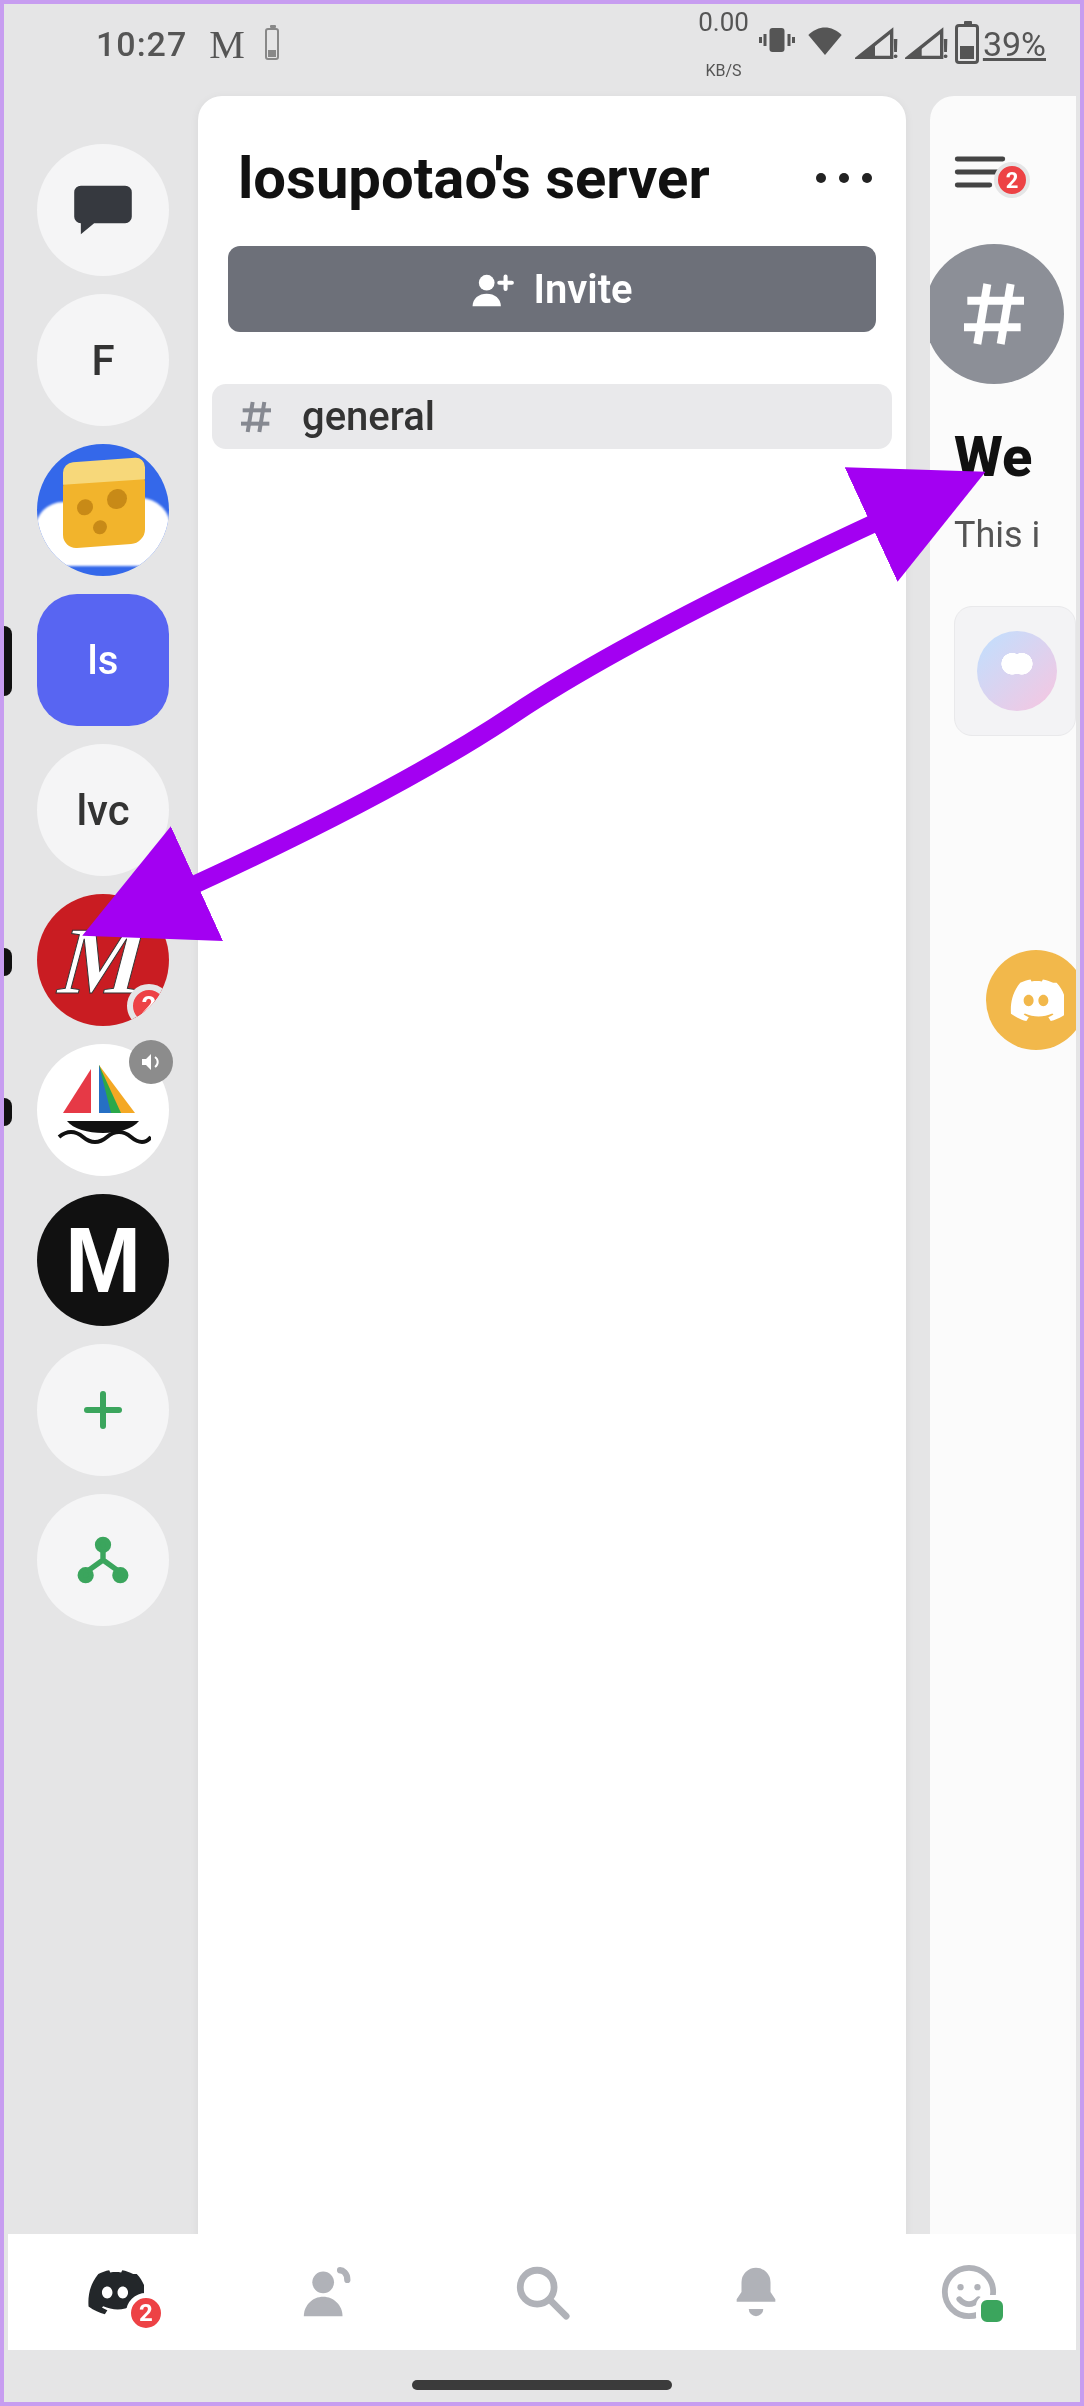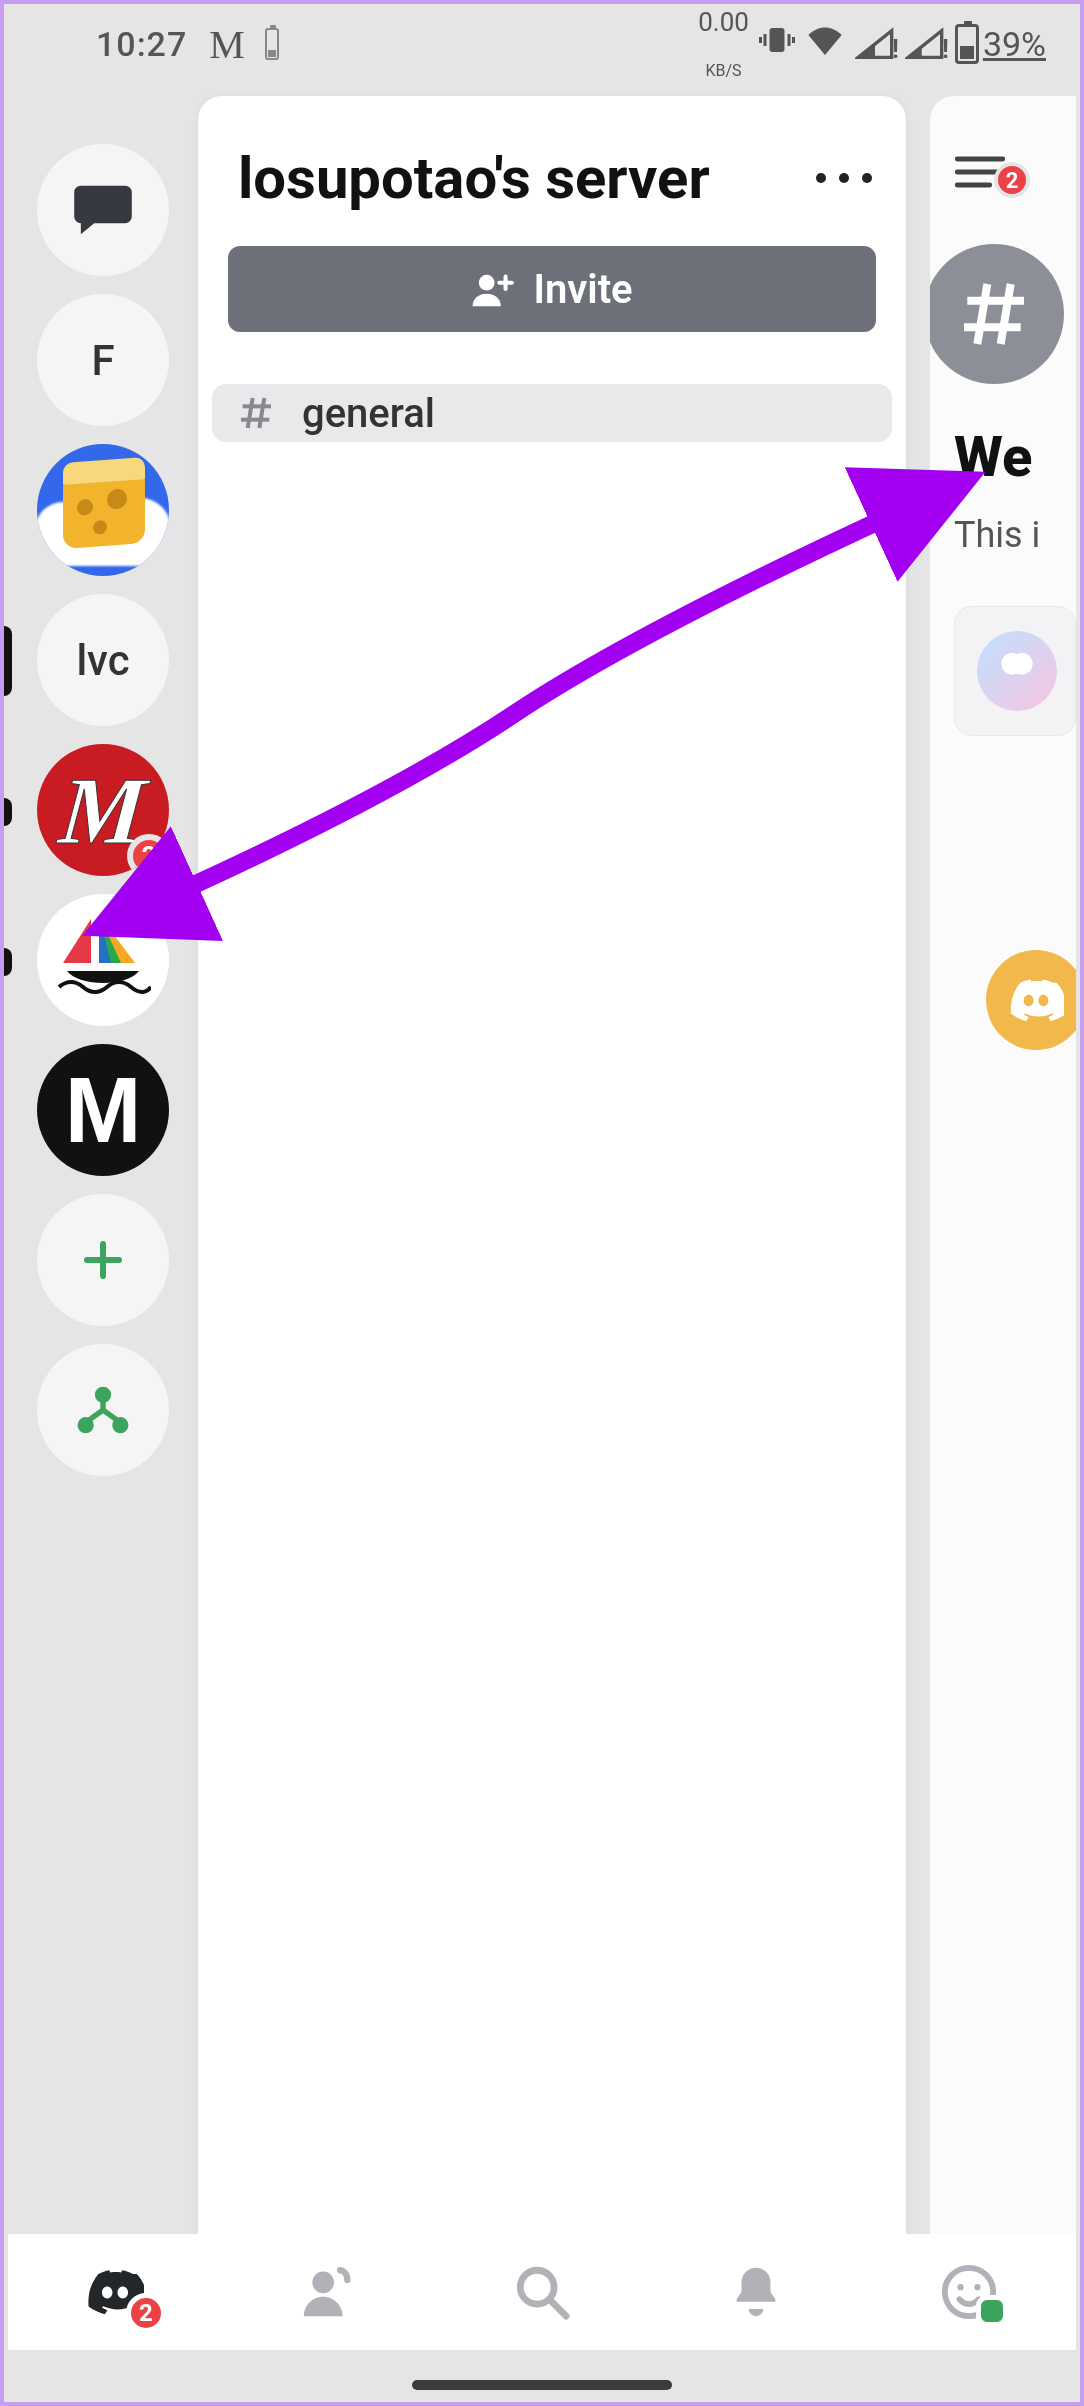--- a/index.html
+++ b/index.html
@@ -74,21 +74,21 @@
   .invite-btn { margin: 0 30px; height:86px; border-radius:12px; background:#6d7079; color:#fff; display:flex; align-items:center; justify-content:center; gap:18px; font-size:40px; font-weight:600; }
   .invite-btn svg { width:44px; height:40px; }
 
   .section { margin-top: 52px; }
   .section-head { display:flex; align-items:center; padding: 0 28px 0 16px; }
   .caret { width:32px; display:flex; justify-content:center; color:#6a6f79;}
   .caret svg { width:22px; height:22px; }
   .section-label { font-size:30px; font-weight:800; letter-spacing:1px; color:#6a6f79; flex:1; padding-left:6px;}
   .add-plus svg { width:40px; height:40px; color:#4e535d; stroke:#4e535d;}
 
-  .channel { display:flex; align-items:center; height:58px; margin:18px 14px 0 14px; padding:0 22px; border-radius:14px; gap:24px;}
+  .channel { display:flex; align-items:center; height:65px; margin:18px 14px 0 14px; padding:0 22px; border-radius:14px; gap:24px;}
   .channel.active { background:#e9e9eb; }
   .channel .ch-icon { width:44px; display:flex; justify-content:center; color:#868991;}
   .channel .ch-icon svg { width:40px; height:40px; }
   .channel .ch-name { font-size:40px; color:#6a6f79; font-weight:500; }
   .channel.active .ch-name { color:#333; }
 
   
   .peek { flex:1; margin-top:8px; margin-left:24px; background:#fbfbfb; border-radius:24px 0 0 0; padding: 44px 0 0 24px; position:relative; overflow:hidden; white-space:nowrap;}
   .peek-top { display:flex; align-items:center; justify-content:flex-start; height:64px; }
   .peek-top svg { width:52px; height:40px; }
@@ -198,20 +198,23 @@
         <div class="cloud"></div>
         <div class="wedge">
             <span class="hole h1"></span>
             <span class="hole h2"></span>
             <span class="hole h3"></span>
           </div>
       </div>
     </div>
     <div style="position:relative; width:100%; display:flex; justify-content:center;">
       <span class="pill tall" style="top:32px;"></span>
+      <div class="rail-item ls">
+        <span>ls</span>
+      </div>
     </div>
     <div class="rail-item">
       <span>lvc</span>
     </div>
     <div style="position:relative; width:100%; display:flex; justify-content:center;">
       <span class="pill short" style="top:54px;"></span>
       <div class="rail-item m-red">
         <span class="m">M</span>
         <span class="count-badge">2</span>
       </div>

